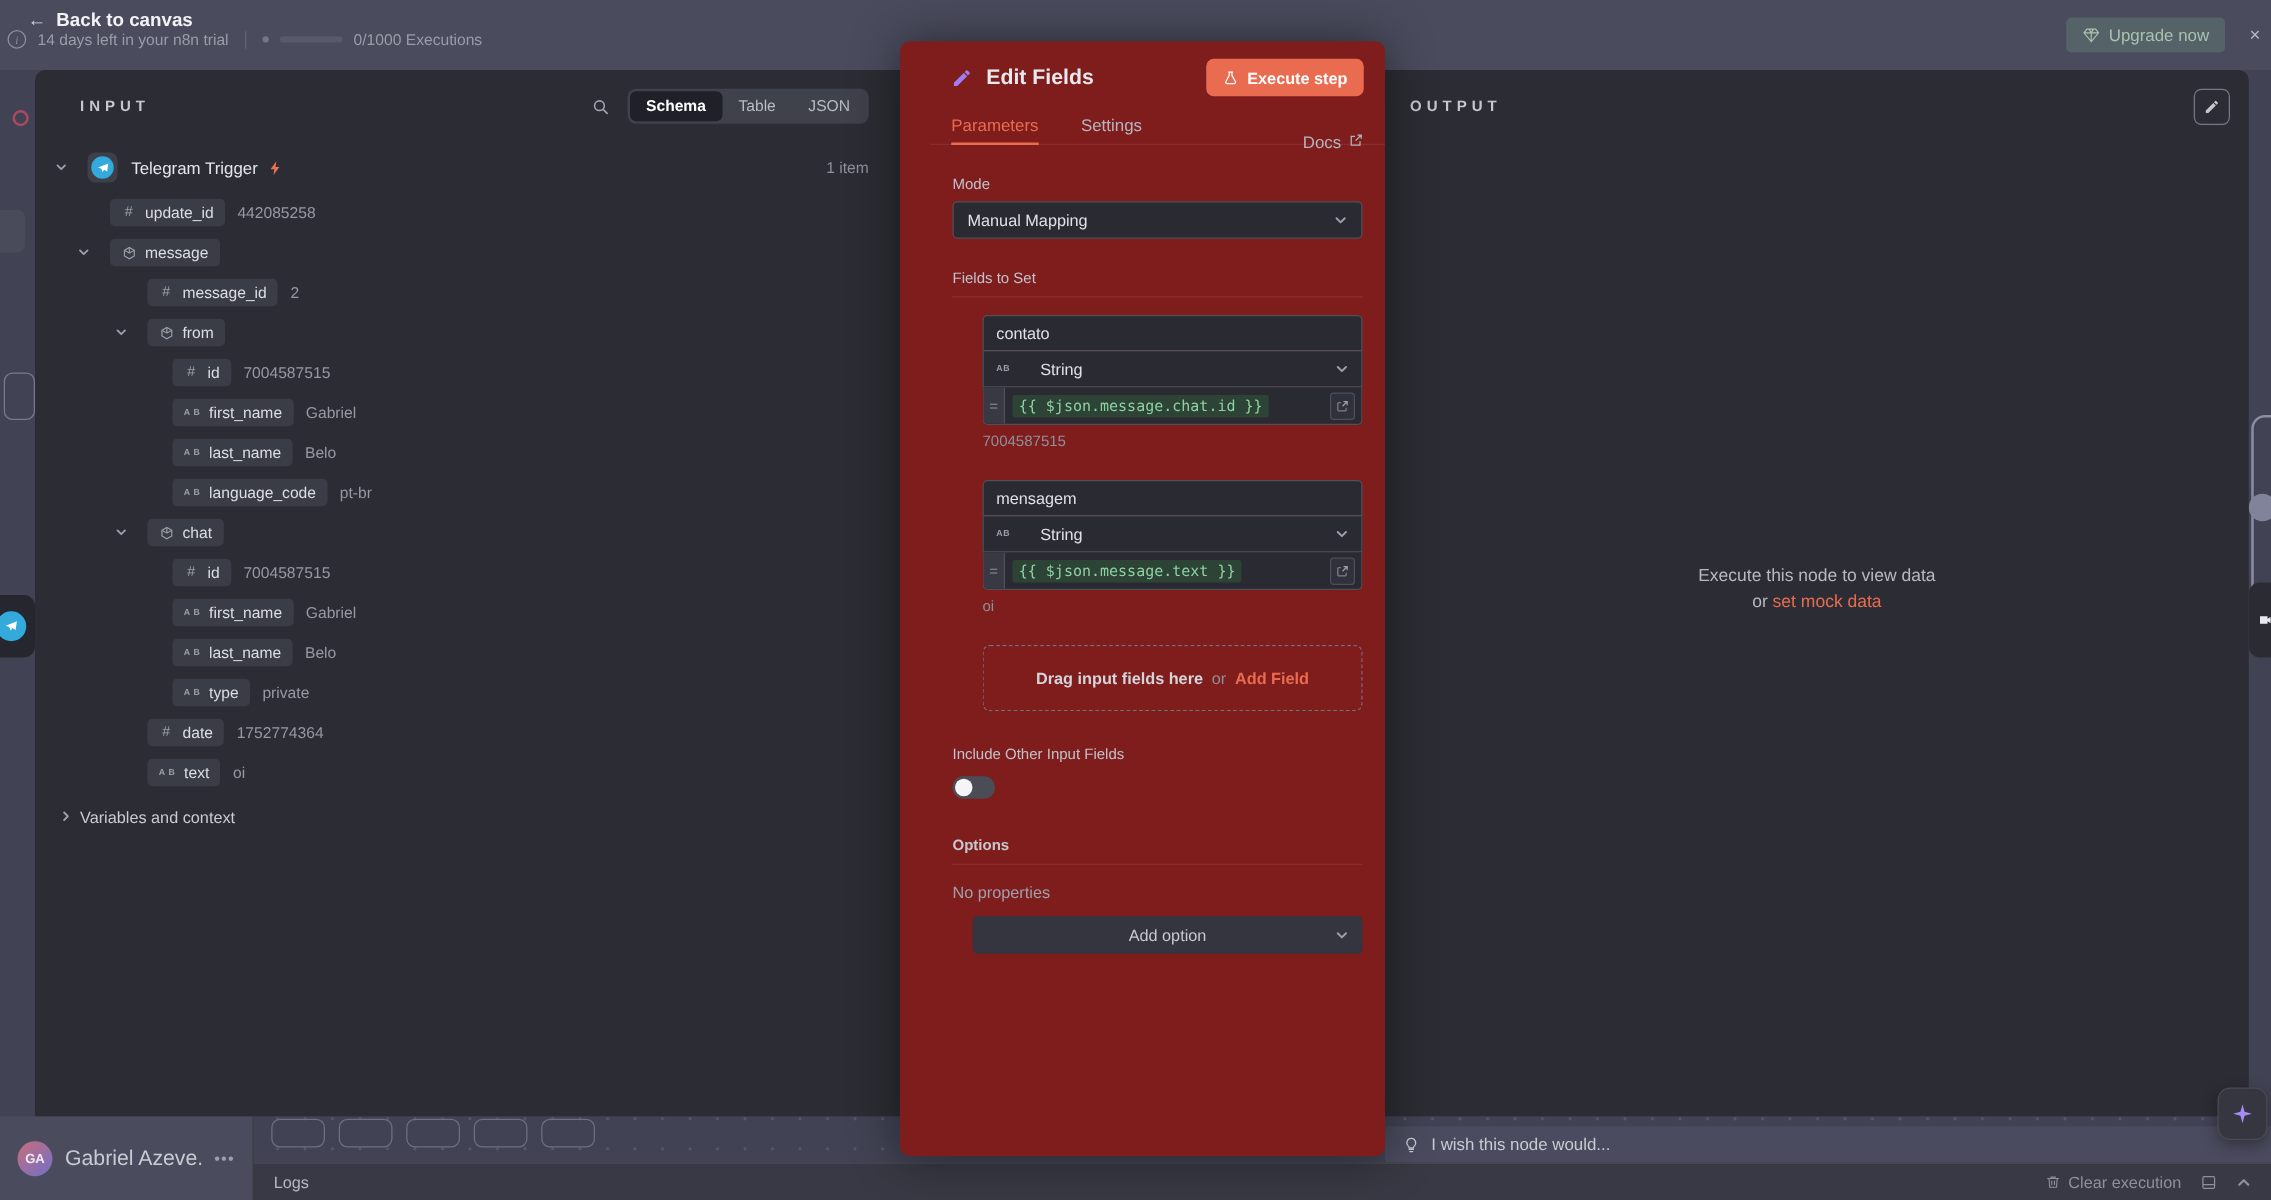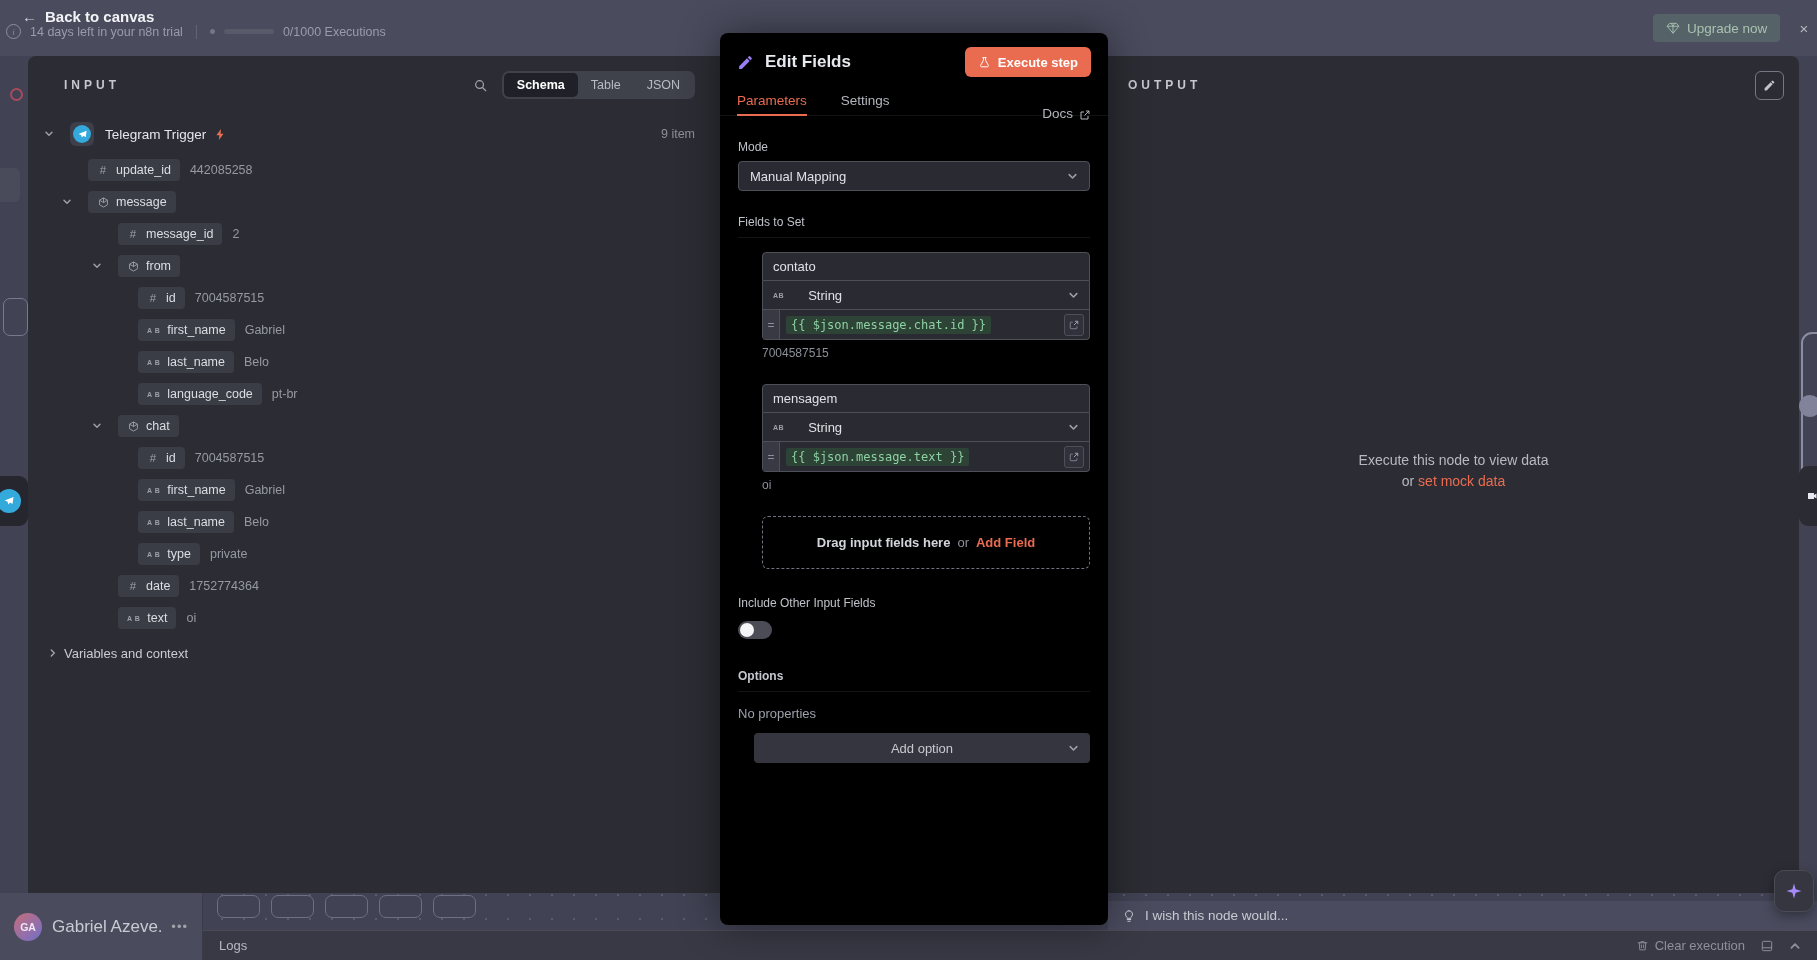--- a/index.html
+++ b/index.html
@@ -67,29 +67,29 @@
   .tree-row{display:flex;align-items:center;height:32px;padding-right:26px;}
   .pill{display:flex;align-items:center;gap:7px;background:#3b3d46;border-radius:4px;padding:4px 9px;cursor:grab;}
   .ticon{display:flex;align-items:center;justify-content:center;min-width:12px;color:#9ca0ab;}
   .ticon .hash{font-size:11.5px;color:#9ca0ab;}
   .ticon .ab{font-size:7px;font-weight:700;letter-spacing:0.5px;color:#9ca0ab;}
   .plabel{font-size:12.5px;color:#dcdee4;}
   .tval{margin-left:10px;font-size:12.5px;color:#9599a3;}
   .tree-footer{display:flex;align-items:center;gap:6px;height:32px;margin-top:3px;padding-left:20px;color:#c9ccd3;font-size:13px;cursor:pointer;}
 
   
-  .dialog{position:absolute;left:720px;top:33px;width:388px;height:892px;background:#000000;border-radius:8px;z-index:30;box-shadow:0 0 40px rgba(0,0,0,0.45);}
+  .dialog{position:absolute;left:720px;top:33px;width:388px;height:892px;background:#7f1d1d;border-radius:8px;z-index:30;box-shadow:0 0 40px rgba(0,0,0,0.45);padding-left:24px;}
   .dlg-header{height:48px;margin-top:5px;padding:0 17px;display:flex;align-items:center;}
   .dlg-title{font-size:17px;font-weight:700;color:#e8e9ee;margin-left:11px;}
   .execute-btn{margin-left:auto;height:30px;padding:0 13px;background:#ea6c50;border:none;border-radius:6px;color:#fff;font-size:13px;font-weight:600;display:flex;align-items:center;gap:7px;cursor:pointer;font-family:inherit;}
   .dlg-tabs{display:flex;align-items:center;padding:0 17px;height:30px;border-bottom:1px solid rgba(255,255,255,0.07);}
   .dlg-tab{margin-right:34px;font-size:13.5px;color:#b4b6bf;height:100%;display:flex;align-items:center;position:relative;cursor:pointer;}
   .dlg-tab.active{color:#ea6c50;}
   .dlg-tab.active::after{content:"";position:absolute;left:0;right:0;bottom:-1px;height:2px;background:#ea6c50;}
-  .docs-link{margin-left:auto;display:flex;align-items:flex-end;gap:6px;color:#b4b6bf;font-size:13.5px;cursor:pointer;margin-top:26px;}
+  .docs-link{margin-left:auto;display:flex;align-items:flex-start;gap:6px;color:#b4b6bf;font-size:13.5px;cursor:pointer;margin-top:26px;}
   .dlg-body{padding:24px 18px 0 18px;}
   .fld-label{font-size:12px;color:#c0c2ca;margin-bottom:7px;}
   .select-box{height:30px;background:#2a2b32;border:1px solid #4e4f58;border-radius:4px;display:flex;align-items:center;padding:0 11px;font-size:13px;color:#e0e1e6;cursor:pointer;}
   .select-box .chev{margin-left:auto;color:#9da0ab;}
   .section-label{font-size:12px;color:#c0c2ca;margin-top:24px;}
   .hr{height:1px;background:rgba(255,255,255,0.08);margin-top:8px;}
   .fields-wrap{margin-left:24px;margin-top:14px;}
   .field-card{margin-bottom:24px;}
   .f-name{width:100%;height:29px;background:#2a2b32;border:1px solid #4e4f58;border-radius:4px 4px 0 0;color:#e0e1e6;font-size:13px;padding:0 10px;font-family:inherit;outline:none;}
   .f-type{height:29px;background:#2a2b32;border:1px solid #4e4f58;border-top:none;display:flex;align-items:center;gap:24px;padding:0 10px;cursor:pointer;}
@@ -212,21 +212,21 @@
               <path d="M21 4L3.2 11l5.6 2.1 2.1 5.7 3.1-4 5 3.2z" fill="#fff"></path>
             </svg>
           </span>
       </span>
       <span class="root-label">Telegram Trigger</span>
       <span class="bolt">
         <svg width="13" height="13" viewBox="0 0 24 24" fill="#ed7050">
             <path d="M13 2L4.5 13.5h5.5L9 22l8.5-11.5H12z"></path>
           </svg>
       </span>
-      <span class="item-count">9 item</span>
+      <span class="item-count">1 item</span>
     </div>
     <div id="tree-rows">
   <div class="tree-row" style="padding-left: 60px;">
 
     <span class="pill">
       <span class="ticon">
               <span class="hash">#</span>
             </span>
       <span class="plabel">update_id</span>
     </span>

